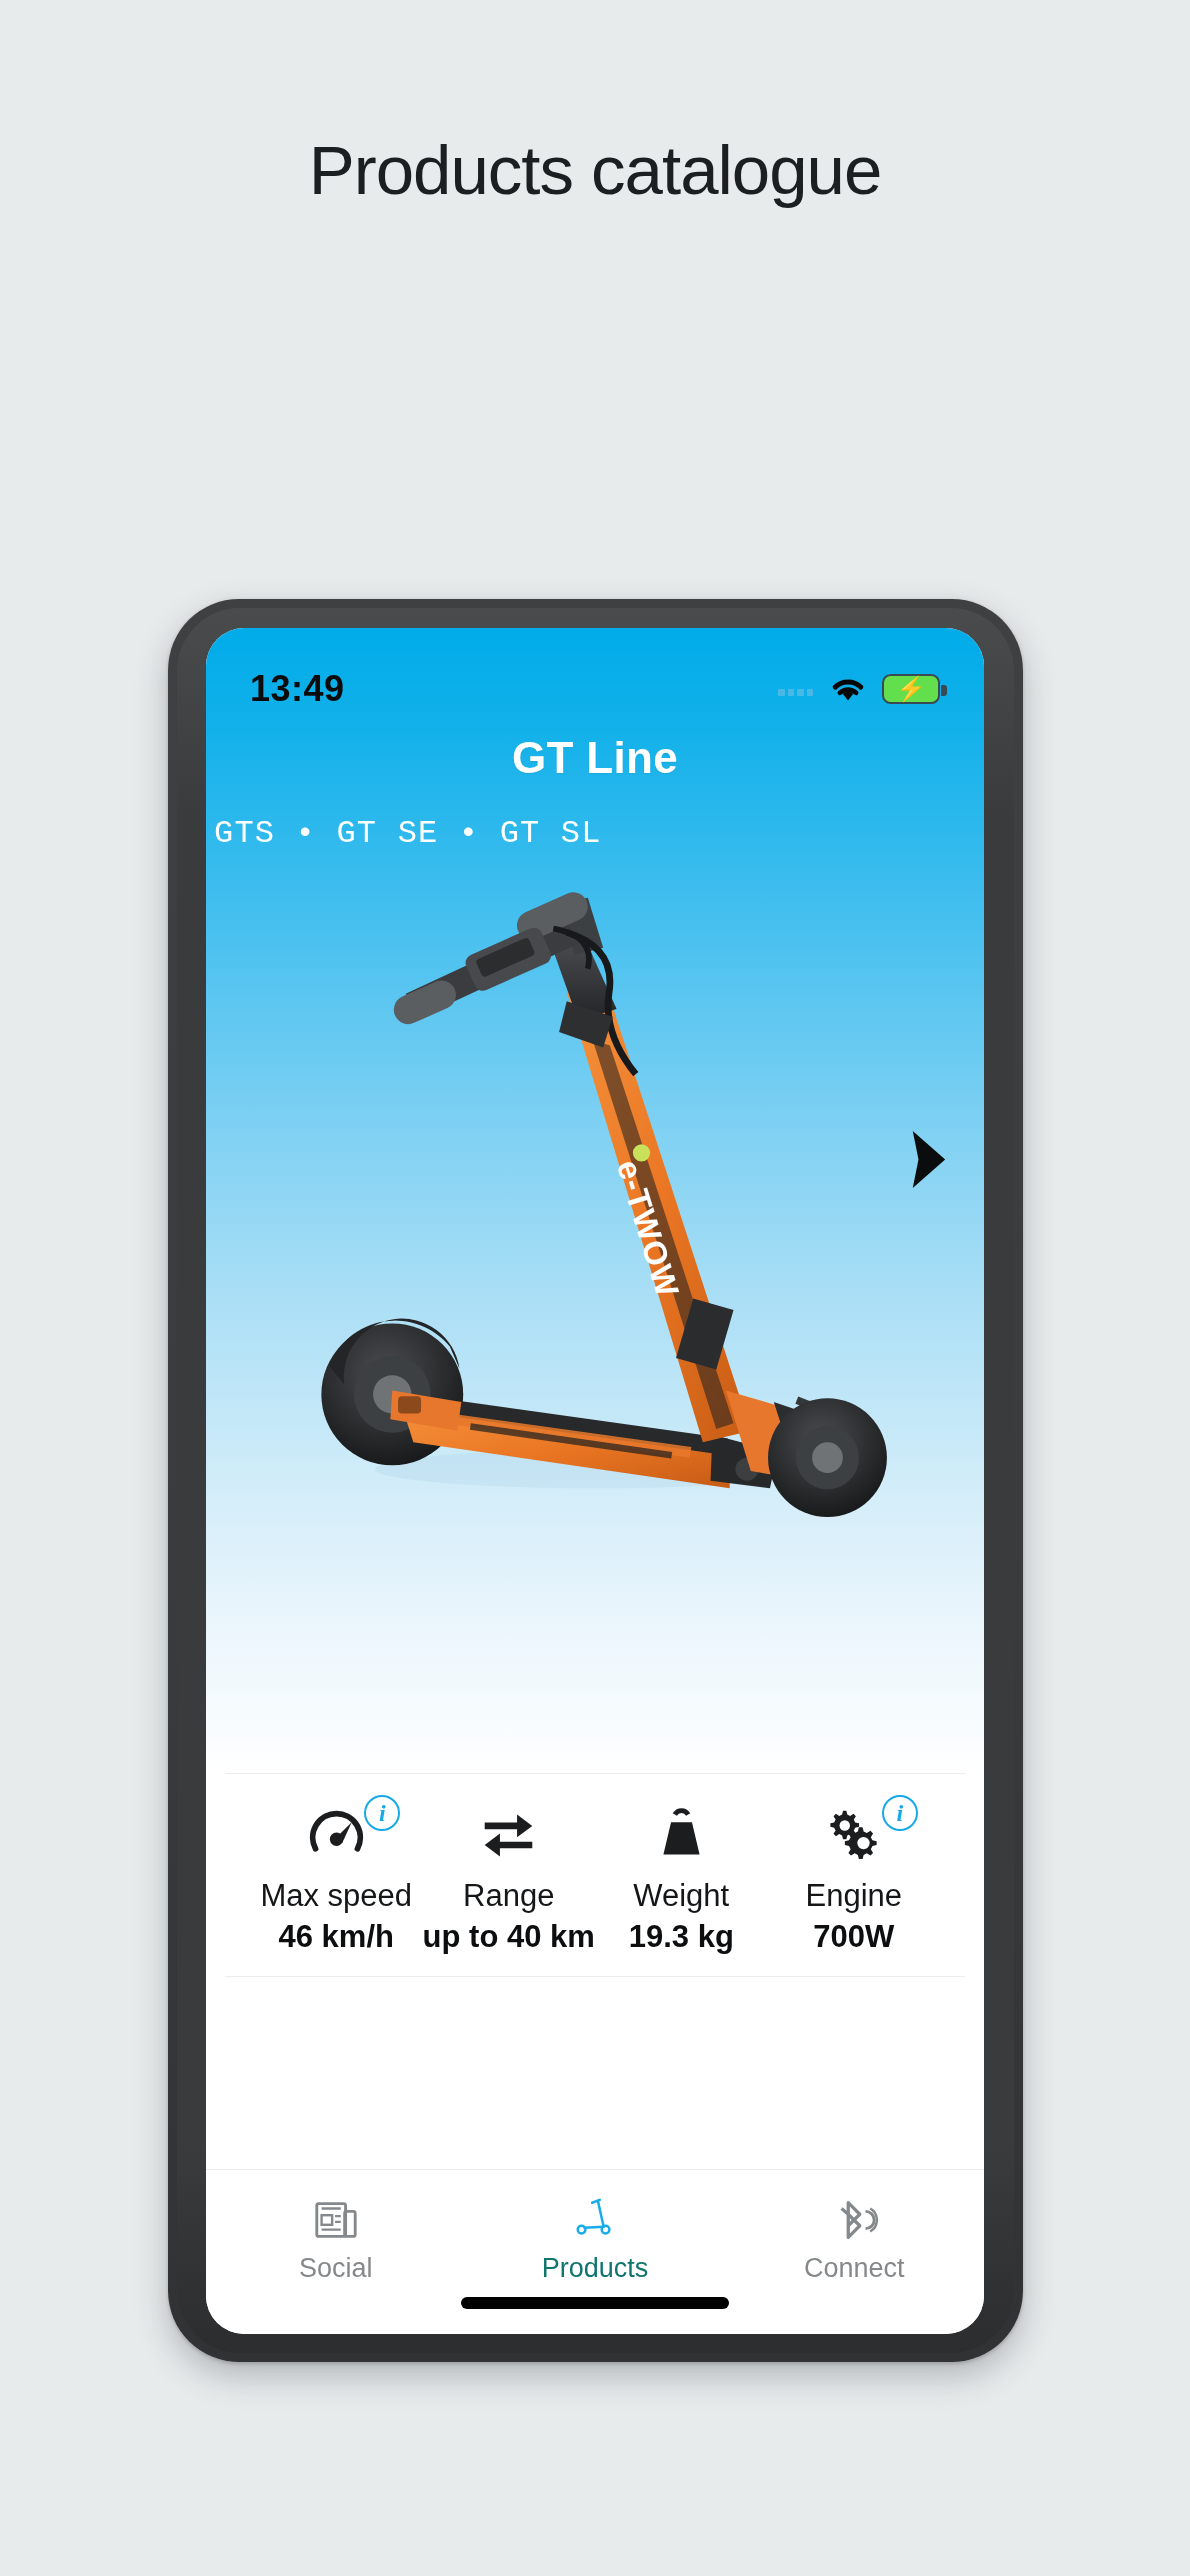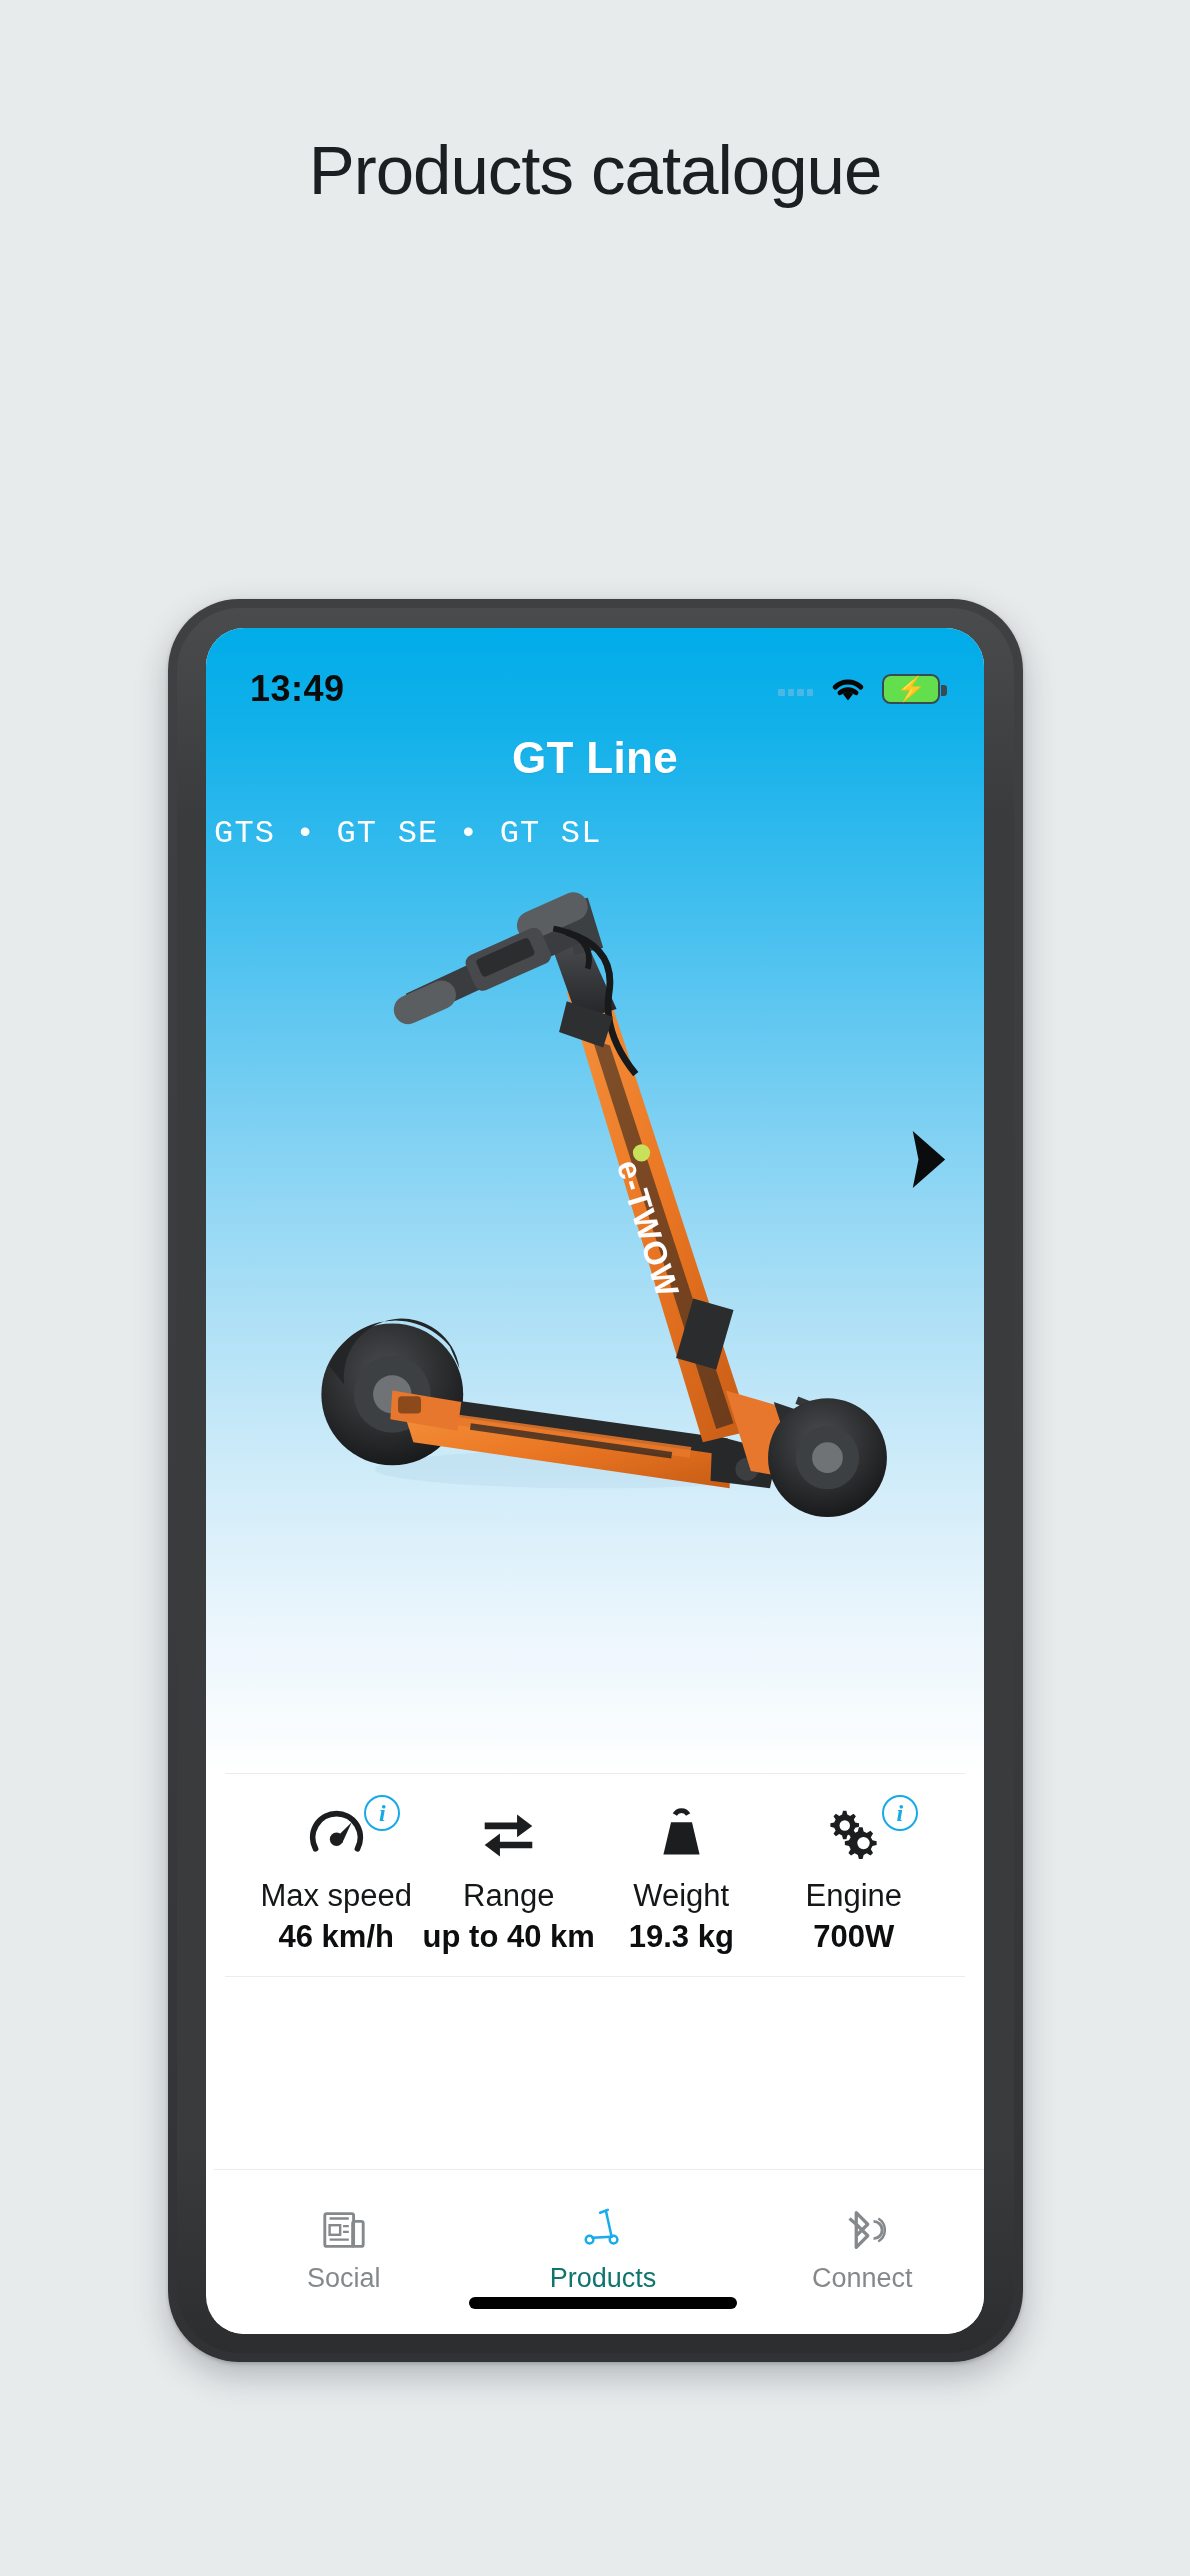--- a/index.html
+++ b/index.html
@@ -164,24 +164,24 @@
     box-shadow:0 1.9px 7.7px rgba(17,172,235,.25);
   }
   .pager{
     display:flex;justify-content:center;gap:25px;margin-top:40px;
   }
   .dot{width:21px;height:21px;border-radius:50%;cursor:pointer;}
   .dot.on{background:#050505;}
   .dot.off{background:#fff;border:1.9px solid #d6d8d9;box-sizing:border-box;}
   
   .tabbar{
-    position:absolute;left:8px;bottom:0;width:100%;
+    position:absolute;left:0;bottom:0;width:100%;
     border-top:1.9px solid #ececec;
     background:#fff;
-    padding-top:33px;
+    padding-top:23px;
     box-sizing:border-box;
     height:165px;
   }
   .tabs{display:flex;}
   .tab{flex:1;text-align:center;cursor:pointer;}
   .tab-icon{height:54px;display:flex;align-items:center;justify-content:center;}
   .tab-label{font-size:27px;color:#86898b;margin-top:5.8px;}
   .tab.active .tab-label{color:#0f766e;}
   .home-ind{
     position:absolute;bottom:25px;left:50%;transform:translateX(-50%);

